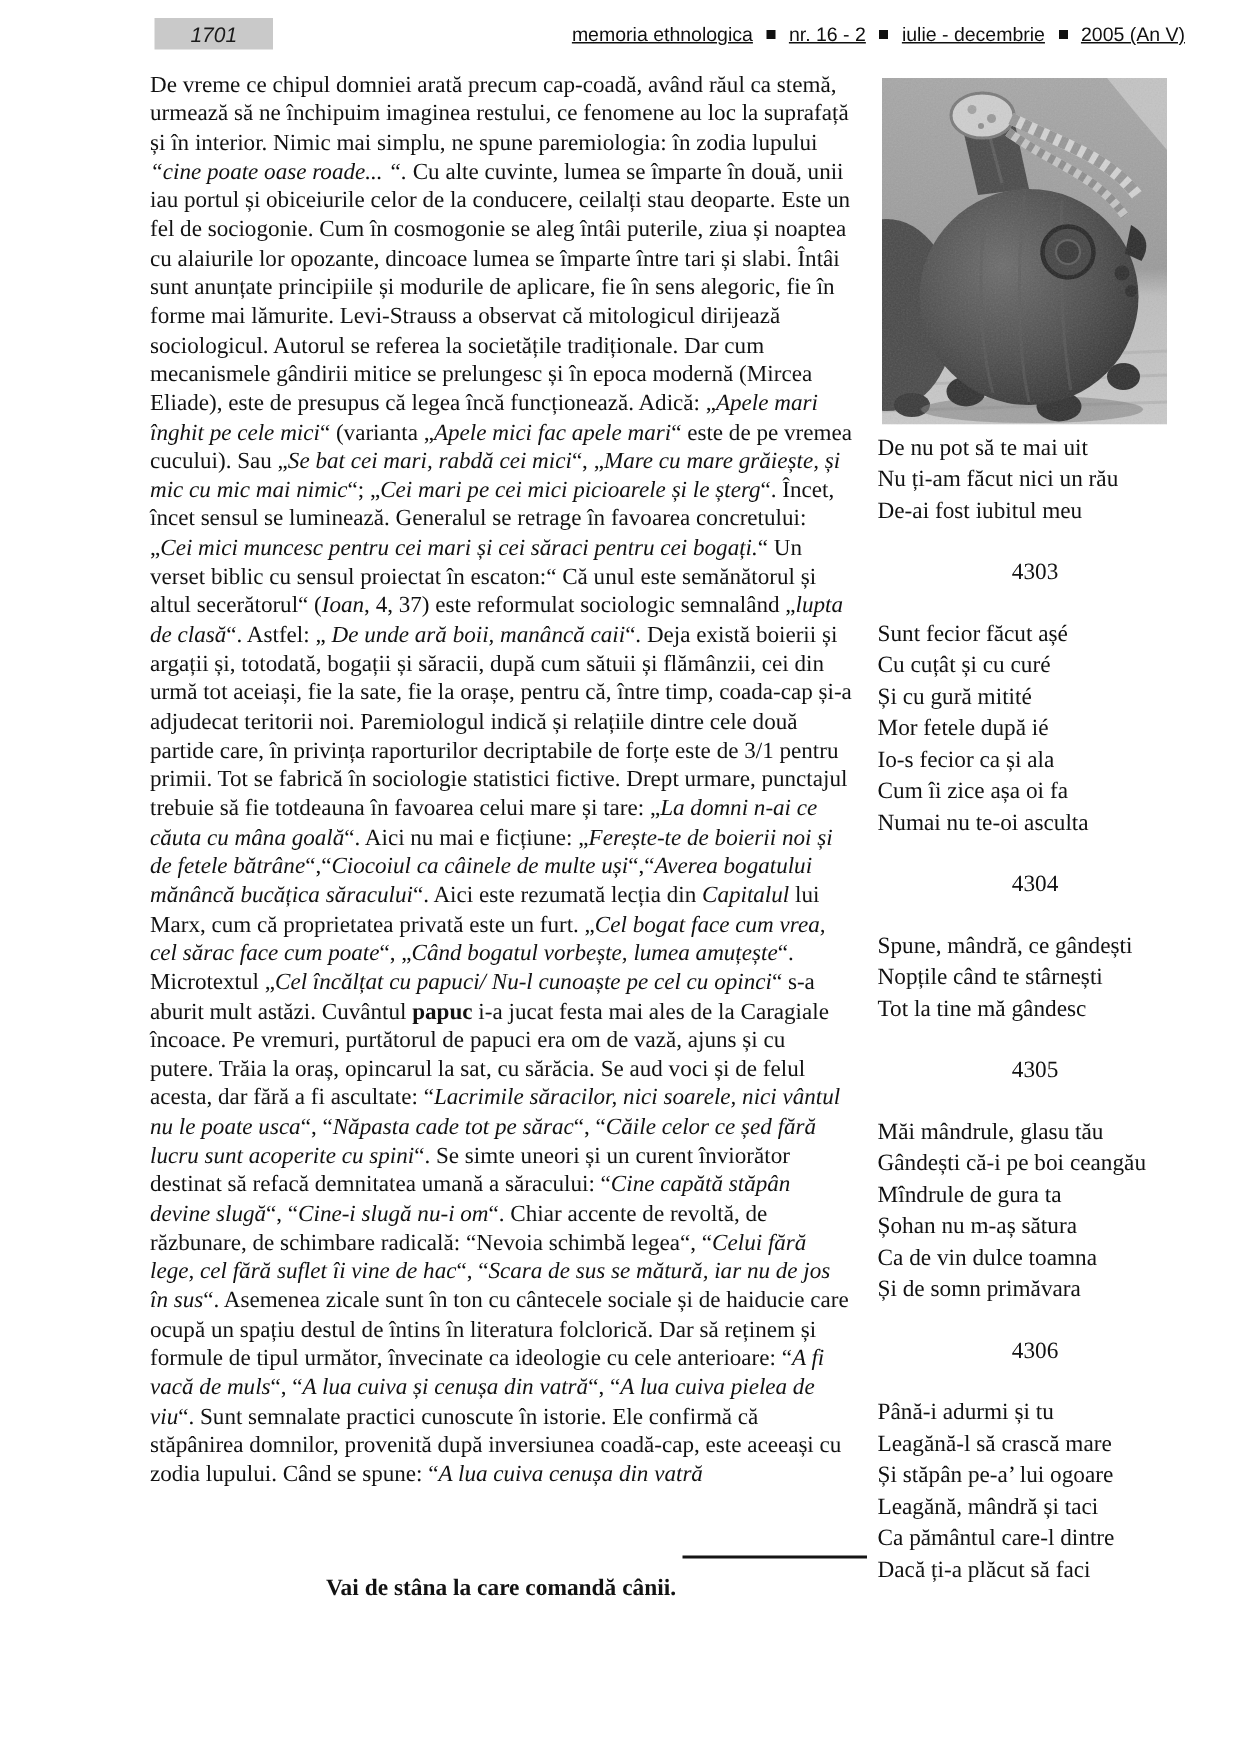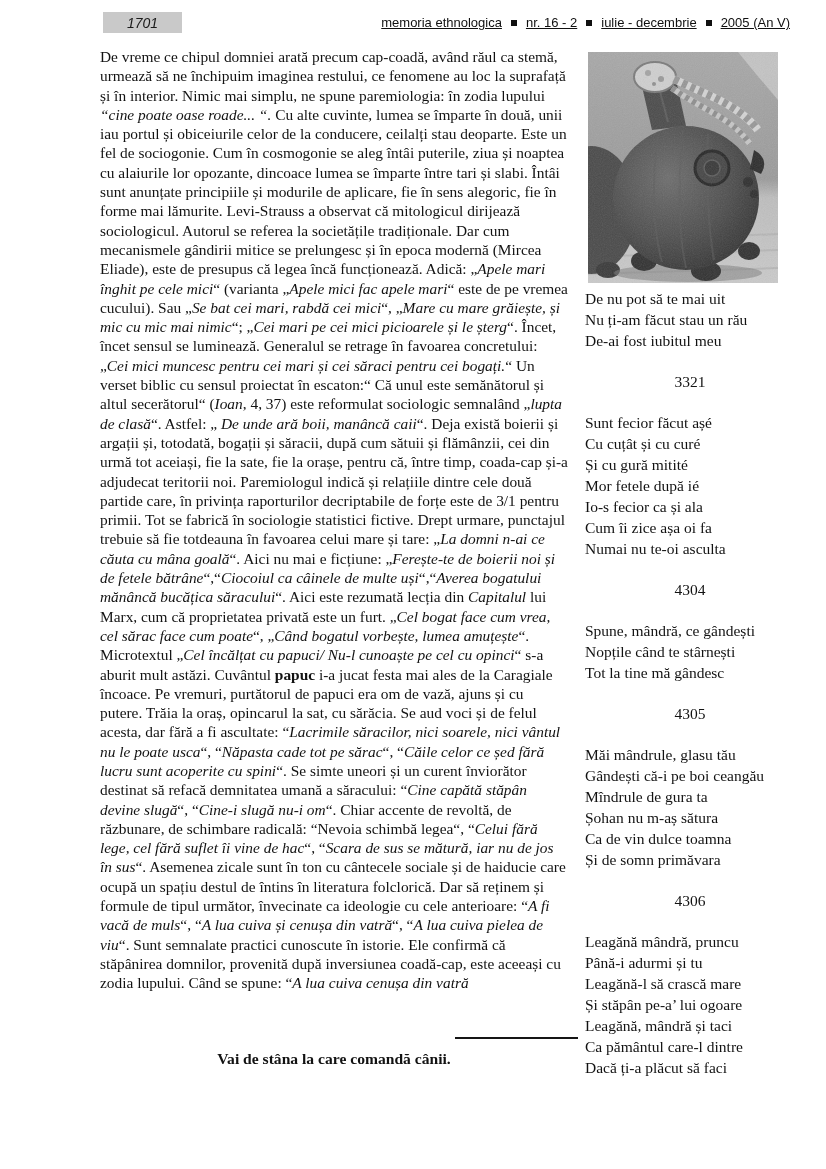--- a/index.html
+++ b/index.html
@@ -142,24 +142,24 @@
         <circle cx="166" cy="142" r="4" fill="#2f2f2f"></circle>
       </g>
 
       <rect width="190" height="231" filter="url(#noise)" opacity="0.16"></rect>
     </svg>
   </div>
 
   <div class="poems">
       <div class="stanza">
         <div class="poem-line">De nu pot să te mai uit</div>
-        <div class="poem-line">Nu ți-am făcut stau un rău</div>
+        <div class="poem-line">Nu ți-am făcut nici un rău</div>
         <div class="poem-line">De-ai fost iubitul meu</div>
       </div>
-      <div class="poem-number">3321</div>
+      <div class="poem-number">4303</div>
       <div class="stanza">
         <div class="poem-line">Sunt fecior făcut așé</div>
         <div class="poem-line">Cu cuțât și cu curé</div>
         <div class="poem-line">Și cu gură mitité</div>
         <div class="poem-line">Mor fetele după ié</div>
         <div class="poem-line">Io-s fecior ca și ala</div>
         <div class="poem-line">Cum îi zice așa oi fa</div>
         <div class="poem-line">Numai nu te-oi asculta</div>
       </div>
       <div class="poem-number">4304</div>
@@ -172,21 +172,20 @@
       <div class="stanza">
         <div class="poem-line">Măi mândrule, glasu tău</div>
         <div class="poem-line">Gândești că-i pe boi ceangău</div>
         <div class="poem-line">Mîndrule de gura ta</div>
         <div class="poem-line">Șohan nu m-aș sătura</div>
         <div class="poem-line">Ca de vin dulce toamna</div>
         <div class="poem-line">Și de somn primăvara</div>
       </div>
       <div class="poem-number">4306</div>
       <div class="stanza">
-        <div class="poem-line">Leagănă mândră, pruncu</div>
         <div class="poem-line">Până-i adurmi și tu</div>
         <div class="poem-line">Leagănă-l să crască mare</div>
         <div class="poem-line">Și stăpân pe-a’ lui ogoare</div>
         <div class="poem-line">Leagănă, mândră și taci</div>
         <div class="poem-line">Ca pământul care-l dintre</div>
         <div class="poem-line">Dacă ți-a plăcut  să faci</div>
       </div>
     </div>
 
 </div>

